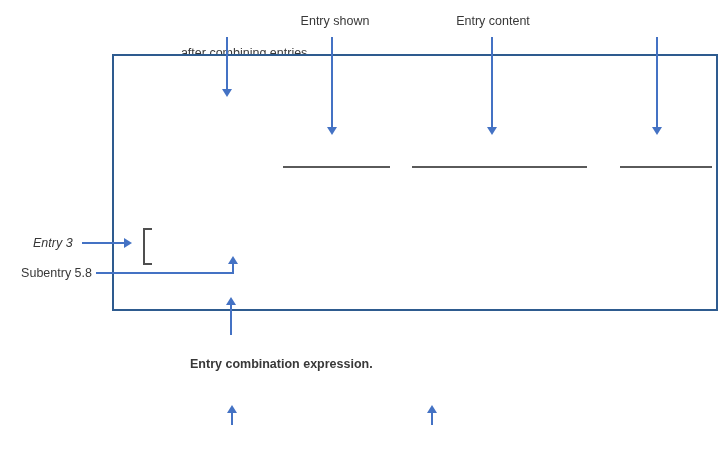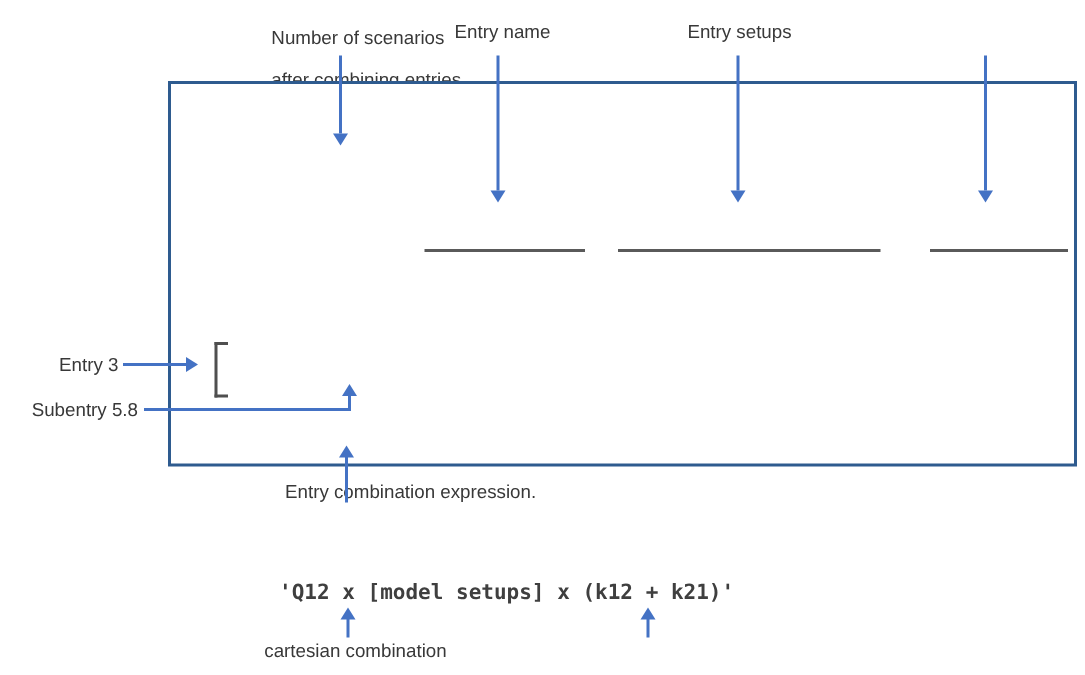--- a/index.html
+++ b/index.html
@@ -26,25 +26,25 @@
   
   .bracket{position:absolute;left:143px;top:228px;width:7px;height:33px;
            border-left:2px solid #4f4f4f;border-top:2px solid #4f4f4f;border-bottom:2px solid #4f4f4f;z-index:2;}
 </style>
 </head>
 <body>
 
 <div class="canvas">
 
   <div class="lbl" style="left:167px;top:4px;">
-    <span>Number of scenarios</span><br>
+    <br>
     <span>after combining entries</span>
   </div>
-  <div class="lbl center" style="left:285px;top:14px;width:100px;">Entry name</div>
-  <div class="lbl center" style="left:443px;top:14px;width:100px;">Entry setups</div>
+  <div class="lbl center" style="left:285px;top:14px;width:100px;">Entry shown</div>
+  <div class="lbl center" style="left:443px;top:14px;width:100px;">Entry content</div>
 
   <div>
     <div class="vline" style="left:226px;top:37px;height:52px;"></div>
     <div class="tri tri-down" style="left:222px;top:89px;"></div>
   </div>
   <div>
     <div class="vline" style="left:331px;top:37px;height:90px;"></div>
     <div class="tri tri-down" style="left:327px;top:127px;"></div>
   </div>
   <div>
@@ -91,46 +91,44 @@
     <span class="mono bold" style="left:157px;top:248px;">+ Entry 3.2)</span>
     <span class="mono" style="left:275px;top:248px;">k21</span>
     <span class="mono" style="left:412px;top:248px;">Lognormal distribution</span>
     <span class="mono" style="left:613px;top:248px;">2 (default)</span>
   </div>
 
   <div class="bracket"></div>
 
   <div class="mono" style="left:128px;top:281px;"><span>See also </span><span class="link">Expression</span><span> property.</span></div>
 
-  <div class="lbl" style="left:33px;top:236px;width:46px;text-align:right;">Entry 3</div>
+  <div class="lbl" style="left:33px;top:236px;width:46px;text-align:left;font-style:italic;">Entry 3</div>
   <div>
     <div class="hline" style="left:82px;top:242px;width:42px;"></div>
     <div class="tri tri-right" style="left:124px;top:238px;"></div>
   </div>
 
   <div class="lbl" style="left:14px;top:266px;width:78px;text-align:right;">Subentry 5.8</div>
   <div>
     <div class="hline" style="left:96px;top:272px;width:138px;"></div>
     <div class="vline" style="left:232px;top:263px;height:11px;"></div>
     <div class="tri tri-up" style="left:228px;top:256px;"></div>
   </div>
 
   <div>
     <div class="vline" style="left:230px;top:304px;height:31px;"></div>
     <div class="tri tri-up" style="left:226px;top:297px;"></div>
   </div>
-  <div class="lbl" style="left:190px;top:321px;">Entry combination expression.</div>
+  <div class="lbl" style="left:190px;top:357px;font-weight:bold;">Entry combination expression.</div>
 
 
-  <div class="mono bold" style="left:186px;top:388px;font-size:14px;">'Q12 x [model setups] x (k12 + k21)'</div>
 
   <div>
     <div class="vline" style="left:231px;top:412px;height:13px;"></div>
     <div class="tri tri-up" style="left:227px;top:405px;"></div>
   </div>
   <div>
     <div class="vline" style="left:431px;top:412px;height:13px;"></div>
     <div class="tri tri-up" style="left:427px;top:405px;"></div>
   </div>
 
-  <div class="lbl center" style="left:162px;top:427px;width:150px;">cartesian combination</div>
 
 </div>
 
 </body></html>

